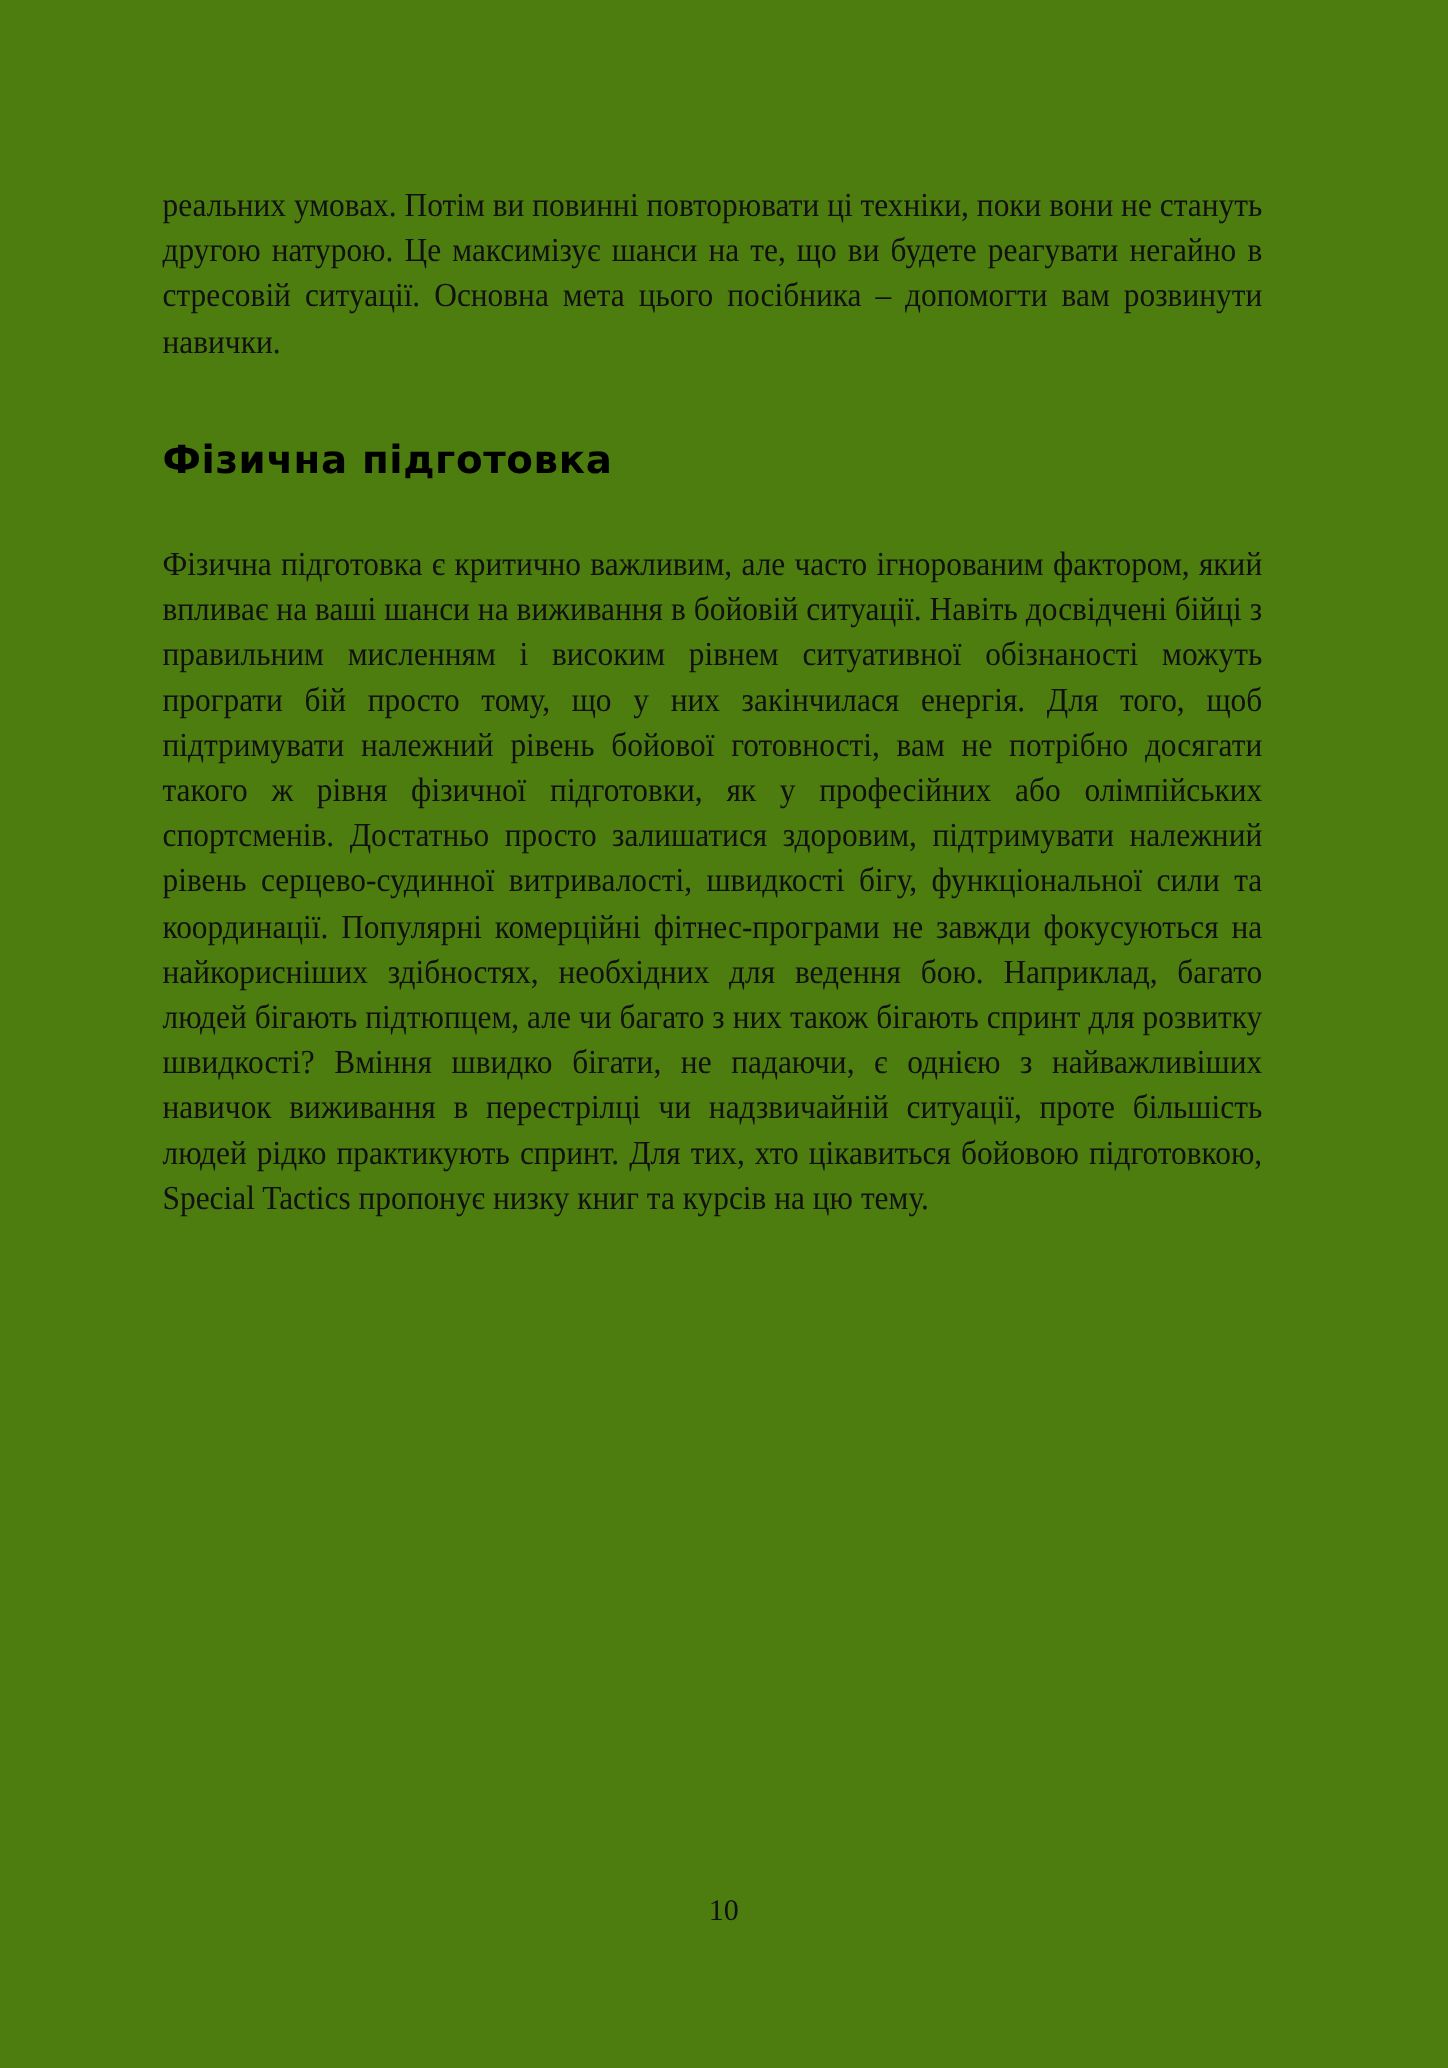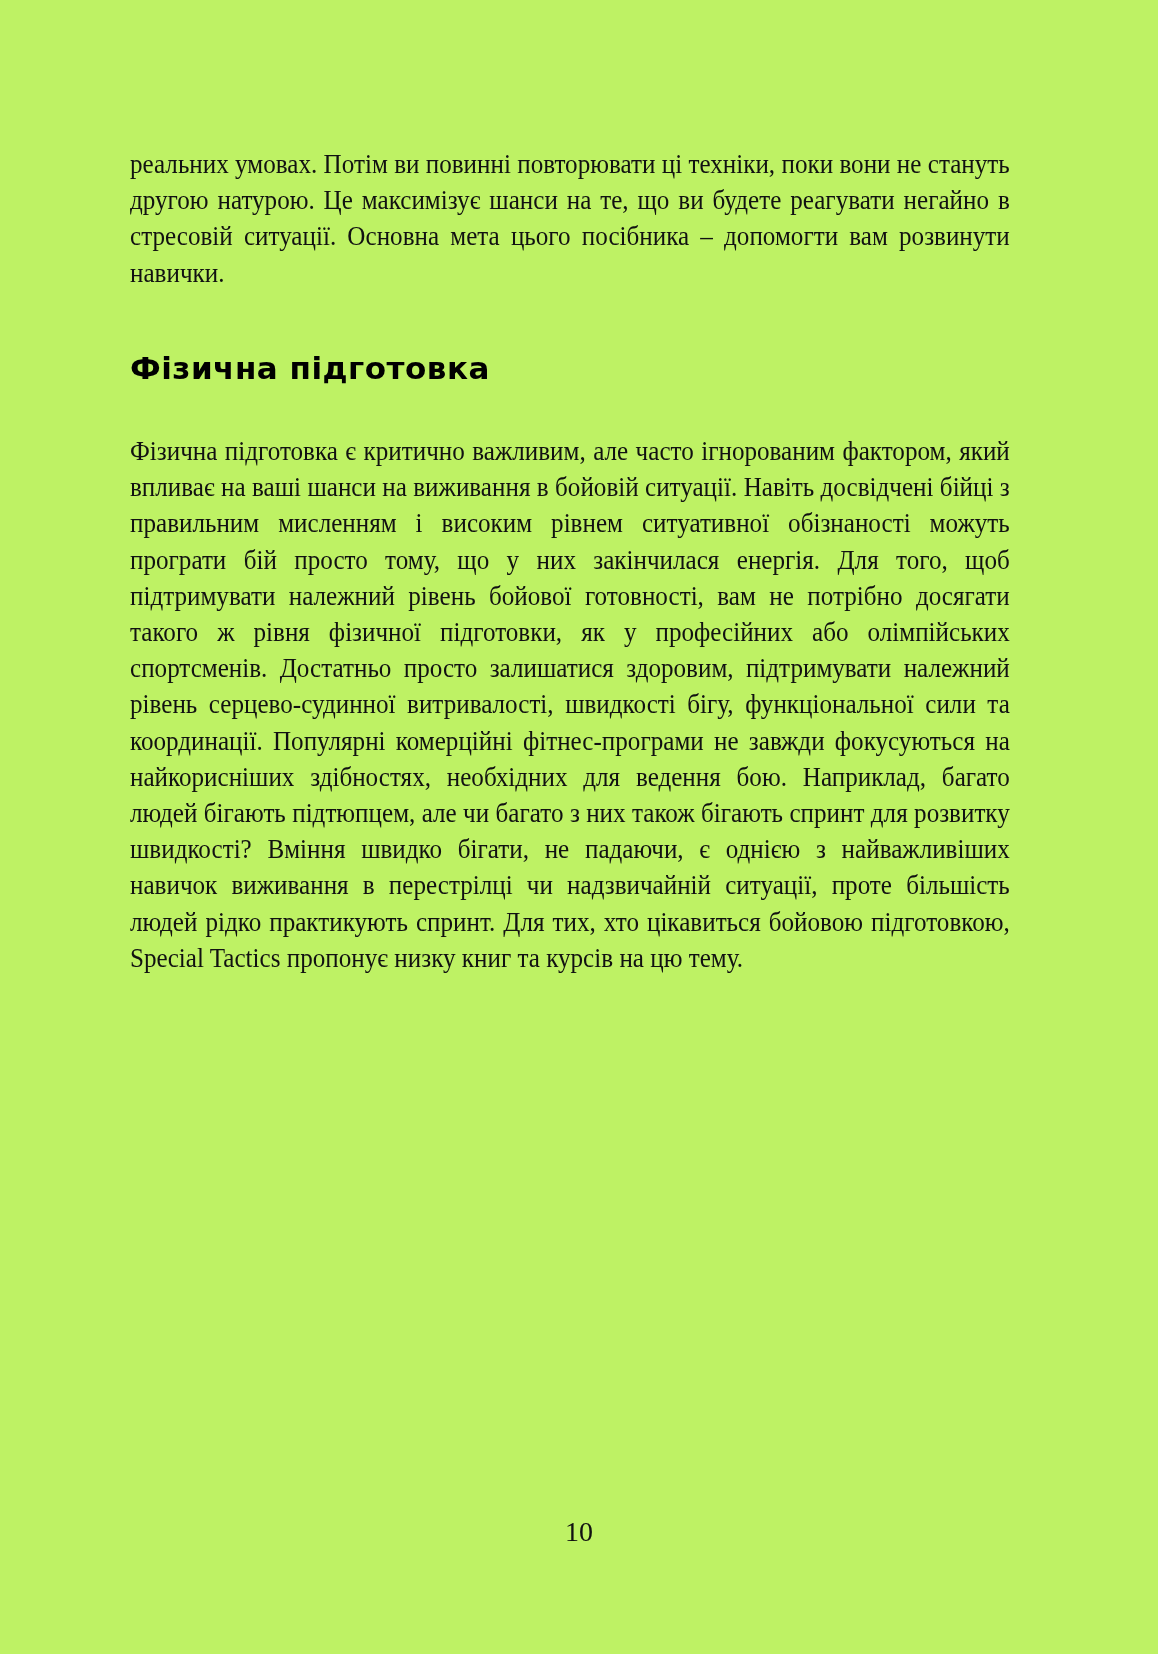--- a/index.html
+++ b/index.html
@@ -1,33 +1,33 @@
 <!DOCTYPE html>
 <html><head>
   <meta charset="utf-8">
   <style>
     html, body { margin: 0; padding: 0; background: #ffffff; }
     body { width: 1158px; height: 1654px; position: relative; overflow: hidden; }
-    .page { position: absolute; left: 0; top: 0; width: 1158px; height: 1654px; background: #bef264; }
+    .page { position: absolute; left: 0; top: 0; width: 1158px; height: 1654px; background: #4d7c0f; }
     .para {
       position: absolute; left: 130px; width: 880px;
       font-family: "Liberation Serif", serif; font-size: 27px; line-height: 36.2px;
       color: #111; text-align: justify; margin: 0;
       transform: scaleX(0.93); transform-origin: left top; width: 946px;
     }
     .p1 { top: 146px; }
     .p2 { top: 433px; }
     .heading {
       position: absolute; left: 130px; top: 350px; margin: 0;
       font-family: "DejaVu Sans", sans-serif; font-weight: bold; font-size: 31px;
       color: #000; letter-spacing: 0.5px; text-align: center;
     }
     .page-number {
       position: absolute; left: 0; width: 1158px; top: 1516px; text-align: center;
-      font-family: "Liberation Serif", serif; font-size: 28px; color: #111;
+      font-family: "Liberation Serif", serif; font-size: 24px; color: #111;
     }
   </style>
 </head>
 <body>
 
 <div class="page">
   <p class="para p1">реальних умовах. Потім ви повинні повторювати ці техніки, поки вони не стануть другою натурою. Це максимізує шанси на те, що ви будете реагувати негайно в стресовій ситуації. Основна мета цього посібника – допомогти вам розвинути навички.</p>
   <h2 class="heading">Фізична підготовка</h2>
   <p class="para p2">Фізична підготовка є критично важливим, але часто ігнорованим фактором, який впливає на ваші шанси на виживання в бойовій ситуації. Навіть досвідчені бійці з правильним мисленням і високим рівнем ситуативної обізнаності можуть програти бій просто тому, що у них закінчилася енергія. Для того, щоб підтримувати належний рівень бойової готовності, вам не потрібно досягати такого ж рівня фізичної підготовки, як у професійних або олімпійських спортсменів. Достатньо просто залишатися здоровим, підтримувати належний рівень серцево-судинної витривалості, швидкості бігу, функціональної сили та координації. Популярні комерційні фітнес-програми не завжди фокусуються на найкорисніших здібностях, необхідних для ведення бою. Наприклад, багато людей бігають підтюпцем, але чи багато з них також бігають спринт для розвитку швидкості? Вміння швидко бігати, не падаючи, є однією з найважливіших навичок виживання в перестрілці чи надзвичайній ситуації, проте більшість людей рідко практикують спринт. Для тих, хто цікавиться бойовою підготовкою, Special Tactics пропонує низку книг та курсів на цю тему.</p>
   <div class="page-number">10</div>

